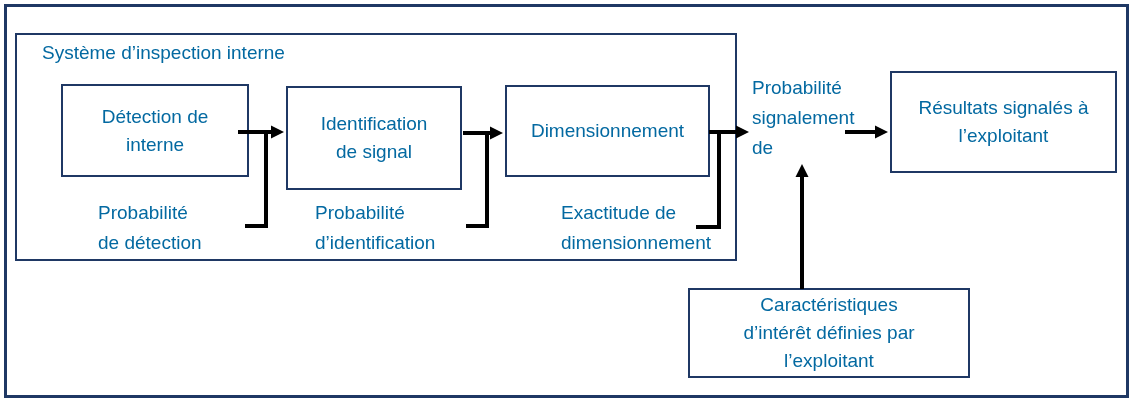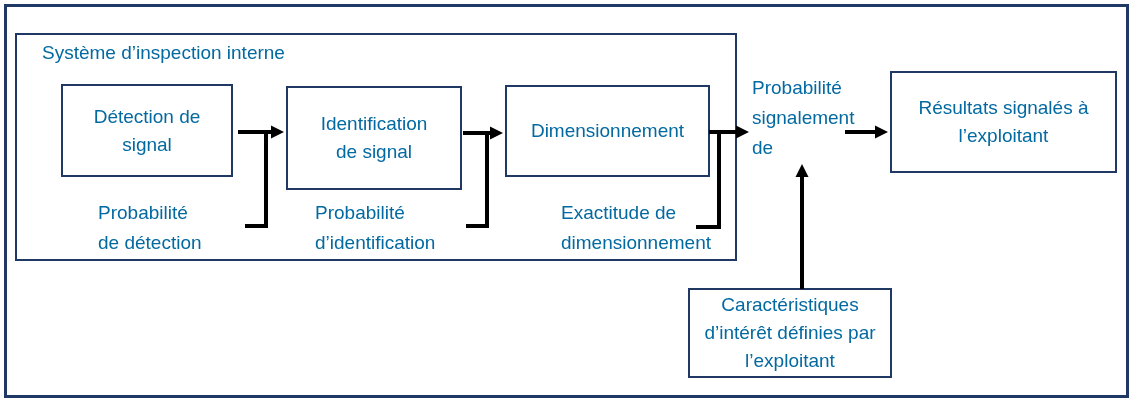--- a/index.html
+++ b/index.html
@@ -36,25 +36,25 @@
     background: #ffffff;
     display: flex;
     flex-direction: column;
     align-items: center;
     justify-content: center;
     text-align: center;
     font-size: 19px;
     line-height: 28px;
   }
   .node .ln { display: block; white-space: nowrap; }
-  .node-detection       { left: 61px;  top: 84px;  width: 172px; height: 93px; }
+  .node-detection       { left: 61px;  top: 84px;  width: 188px; height: 93px; }
   .node-identification  { left: 286px; top: 86px;  width: 176px; height: 104px; }
   .node-dimensionnement { left: 505px; top: 85px;  width: 205px; height: 92px; }
   .node-resultats       { left: 890px; top: 71px;  width: 227px; height: 102px; }
-  .node-caracteristiques{ left: 688px; top: 288px; width: 204px; height: 90px; }
+  .node-caracteristiques{ left: 688px; top: 288px; width: 282px; height: 90px; }
   .free-label {
     position: absolute;
     font-size: 19px;
     line-height: 30px;
     white-space: nowrap;
   }
   .free-label .ln { display: block; }
   .label-prob-detection      { left: 98px;  top: 198px; }
   .label-prob-identification { left: 315px; top: 198px; }
   .label-exactitude          { left: 561px; top: 198px; }
@@ -78,21 +78,21 @@
 
 <div class="canvas">
 
   <div class="outer-frame"></div>
 
   <div class="system-frame"></div>
   <div class="system-title">Système d’inspection interne</div>
 
   <div class="node node-detection">
     <span class="ln">Détection de</span>
-    <span class="ln">signal</span>
+    <span class="ln">interne</span>
   </div>
 
   <div class="node node-identification">
     <span class="ln">Identification</span>
     <span class="ln">de signal</span>
   </div>
 
   <div class="node node-dimensionnement">
     <span class="ln">Dimensionnement</span>
   </div>

